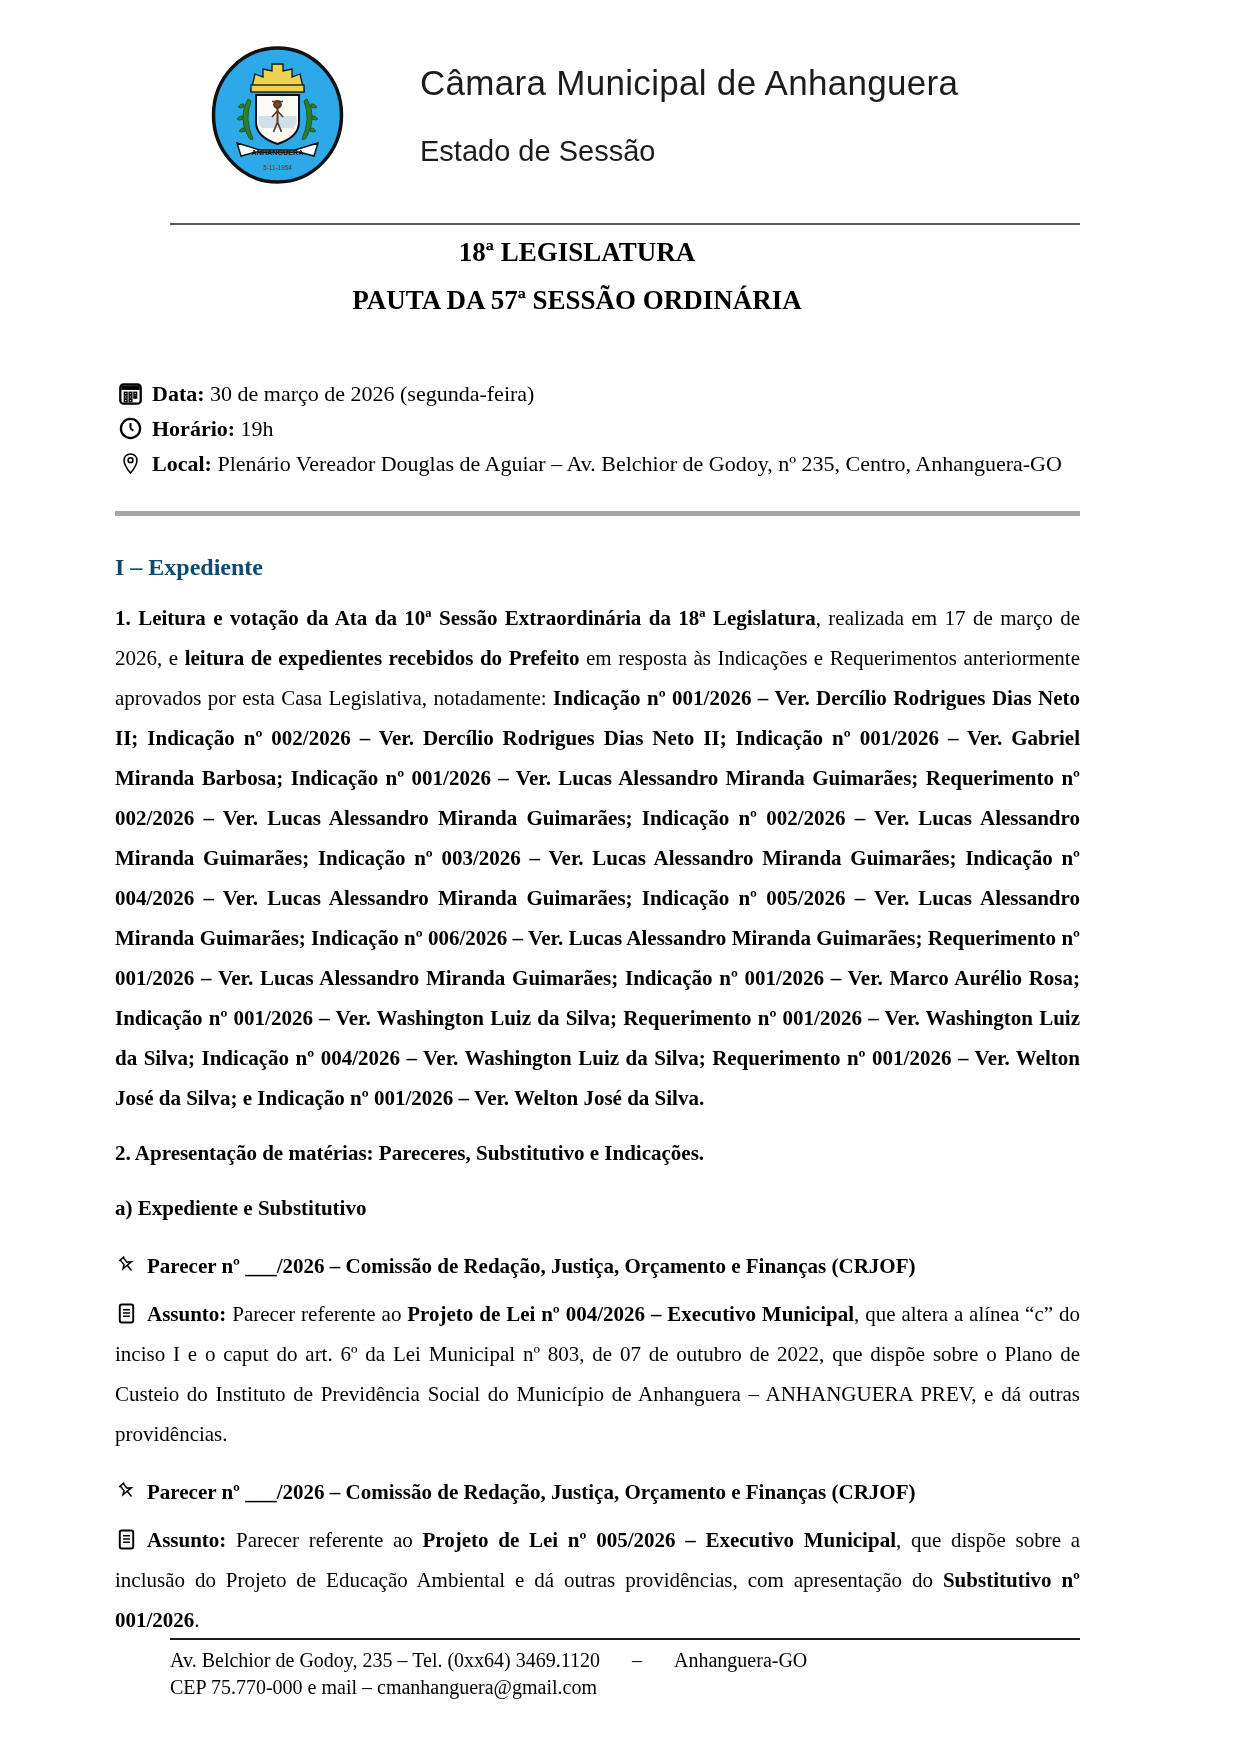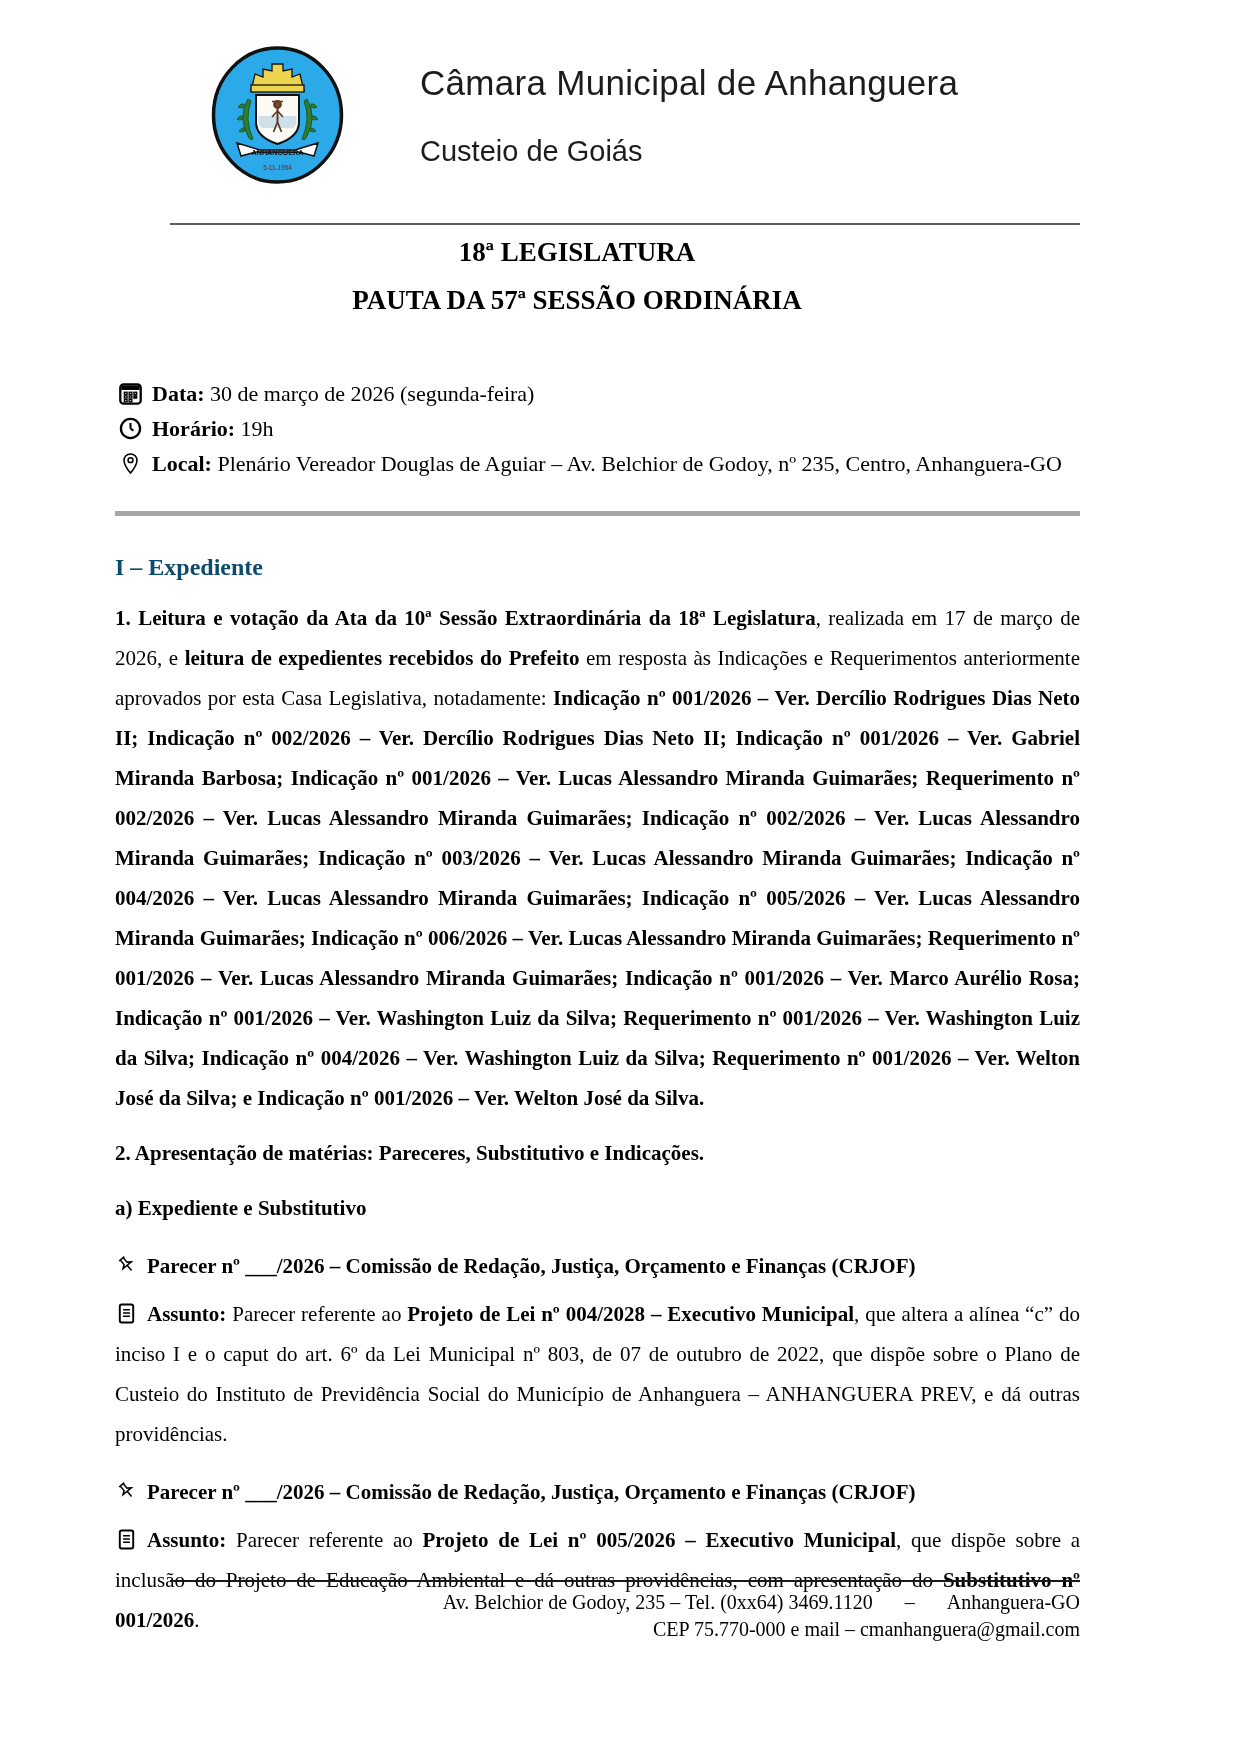--- a/index.html
+++ b/index.html
@@ -76,23 +76,23 @@
   .item-par { margin-top:18px;font-weight:bold; }
   .assunto-par { margin-top:8px; }
   .item-icon {
     display:inline-block; width:23px; height:23px;
     vertical-align:-4px; margin-right:9px;
   }
   .item-icon svg { width:100%; height:100%; display:block; }
 
   
   .doc-footer {
-    position:absolute; left:170px; right:160px; top:1580px;
+    position:absolute; left:170px; right:160px; top:1638px;
     border-top:2px solid #1a1a1a;
-    text-align:right;
+    text-align:left;
     font-size:20px; line-height:27px;
     padding-top:7px;
   }
   .footer-gap { display:inline-block; margin:0 32px; }
 </style>
 </head>
 <body>
 
 <div class="page">
 
@@ -125,21 +125,21 @@
           <path d="M101 62 q4 2 6 0 q-3 -4 -6 -3 z M102 74 q4 2 6 0 q-3 -4 -6 -3 z M100 86 q4 2 6 0 q-3 -4 -6 -3 z"></path>
         </g>
 
         <path d="M27 98 l23 7 h35 l23 -7 -4 13 -15 -4 h-43 l-15 4 z" fill="#ffffff" stroke="#111" stroke-width="1.5"></path>
         <text x="67.5" y="110" text-anchor="middle" font-size="7.2" font-weight="bold" font-family="Liberation Sans, sans-serif" fill="#111">ANHANGUERA</text>
         <text x="67.5" y="124.5" text-anchor="middle" font-size="6.4" font-family="Liberation Sans, sans-serif" fill="#7b1d1d">5-11-1954</text>
       </svg>
     </div>
     <div class="header-titles">
       <div class="org-title">Câmara Municipal de Anhanguera</div>
-      <div class="org-subtitle">Custeio de Goiás</div>
+      <div class="org-subtitle">Estado de Sessão</div>
     </div>
   </header>
 
   <hr class="header-rule">
 
   <div class="doc-heading">
     <div class="heading-line">18ª LEGISLATURA</div>
     <div class="heading-line">PAUTA DA 57ª SESSÃO ORDINÁRIA</div>
   </div>
 
@@ -202,21 +202,21 @@
         </svg>
       </span><b>Parecer nº ___/2026 – Comissão de Redação, Justiça, Orçamento e Finanças (CRJOF)</b>
     </p>
 
     <p class="body-par assunto-par">
       <span class="item-icon">
         <svg viewBox="0 0 24 24" fill="none" stroke="#000">
           <rect x="5" y="2.6" width="14" height="18.8" rx="2" stroke-width="2"></rect>
           <path d="M8.4 8 h7.2 M8.4 11.4 h7.2 M8.4 14.8 h7.2" stroke-width="1.5"></path>
         </svg>
-      </span><span><b>Assunto:</b><span> Parecer referente ao </span><b>Projeto de Lei nº 004/2028 – Executivo Municipal</b><span>, que altera a alínea “c” do inciso I e o caput do art. 6º da Lei Municipal nº 803, de 07 de outubro de 2022, que dispõe sobre o Plano de Custeio do Instituto de Previdência Social do Município de Anhanguera – ANHANGUERA PREV, e dá outras providências.</span></span>
+      </span><span><b>Assunto:</b><span> Parecer referente ao </span><b>Projeto de Lei nº 004/2026 – Executivo Municipal</b><span>, que altera a alínea “c” do inciso I e o caput do art. 6º da Lei Municipal nº 803, de 07 de outubro de 2022, que dispõe sobre o Plano de Custeio do Instituto de Previdência Social do Município de Anhanguera – ANHANGUERA PREV, e dá outras providências.</span></span>
     </p>
 
     <p class="body-par item-par">
       <span class="item-icon">
         <svg viewBox="0 0 24 24" fill="none" stroke="#000" stroke-width="1.6">
           <g transform="rotate(-40 12 11)">
             <path d="M8.5 3.2 h7 M10 3.2 v6.2 l-3.6 2.6 h11.2 L14 9.4 V3.2"></path>
             <path d="M12 12 v7.2"></path>
           </g>
         </svg>

